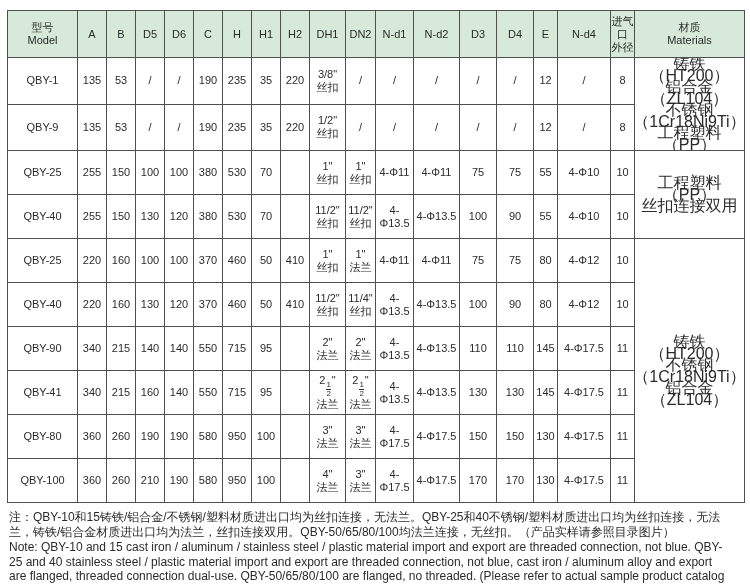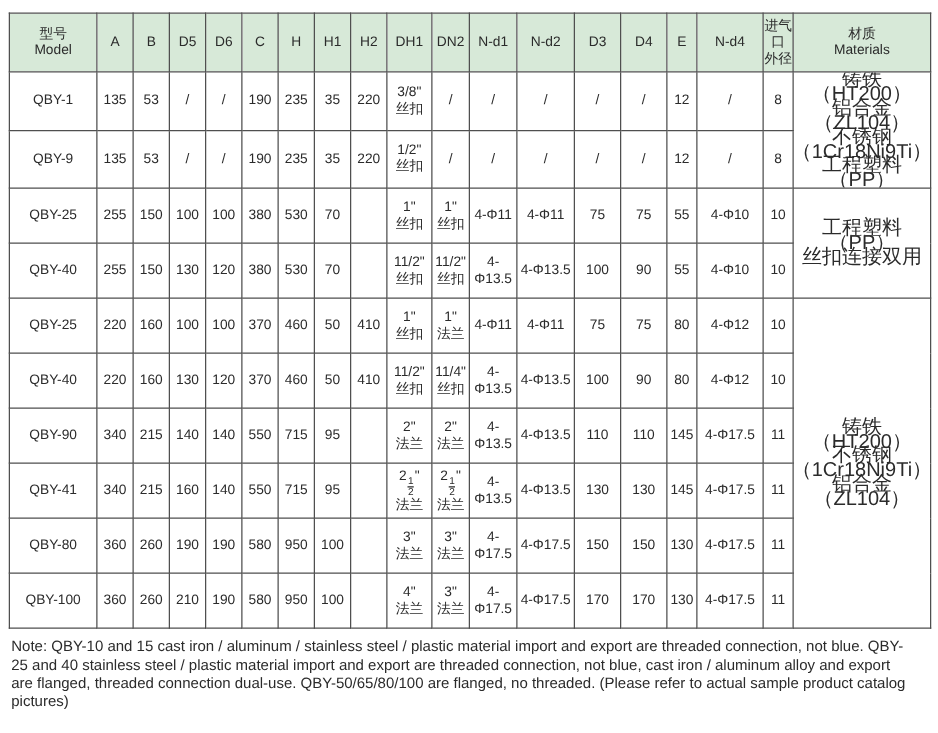--- a/index.html
+++ b/index.html
@@ -320,15 +320,16 @@
           <td>170</td>
           <td>170</td>
           <td>130</td>
           <td>4-Φ17.5</td>
           <td>11</td>
         </tr>
       </tbody>
   </table>
 
   <div class="notes">
+    <div class="note">注：QBY-10和15铸铁/铝合金/不锈钢/塑料材质进出口均为丝扣连接，无法兰。QBY-25和40不锈钢/塑料材质进出口均为丝扣连接，无法兰，铸铁/铝合金材质进出口均为法兰，丝扣连接双用。QBY-50/65/80/100均法兰连接，无丝扣。（产品实样请参照目录图片）</div>
     <div class="note">Note: QBY-10 and 15 cast iron / aluminum / stainless steel / plastic material import and export are threaded connection, not blue. QBY-25 and 40 stainless steel / plastic material import and export are threaded connection, not blue, cast iron / aluminum alloy and export are flanged, threaded connection dual-use. QBY-50/65/80/100 are flanged, no threaded. (Please refer to actual sample product catalog pictures)</div>
   </div>
 </div>
 
 </body></html>

